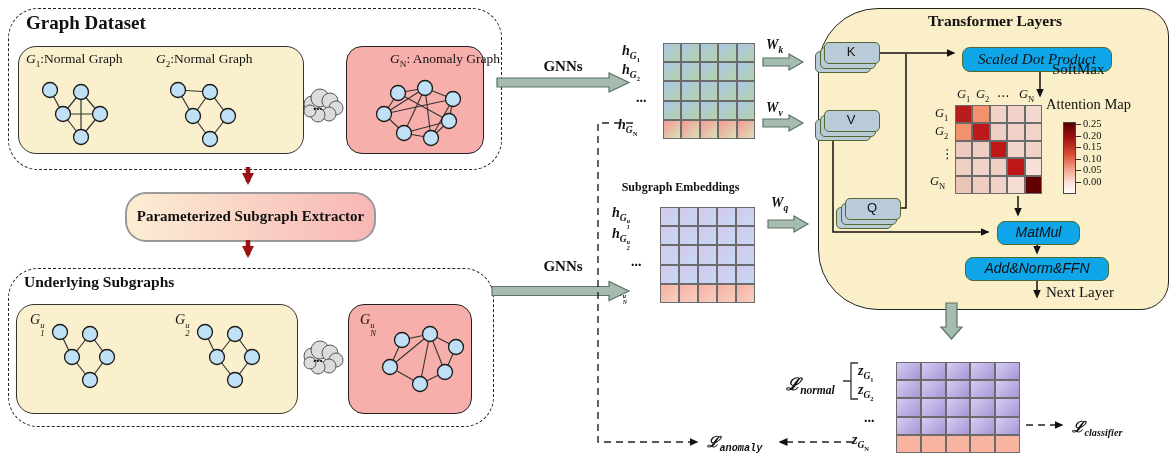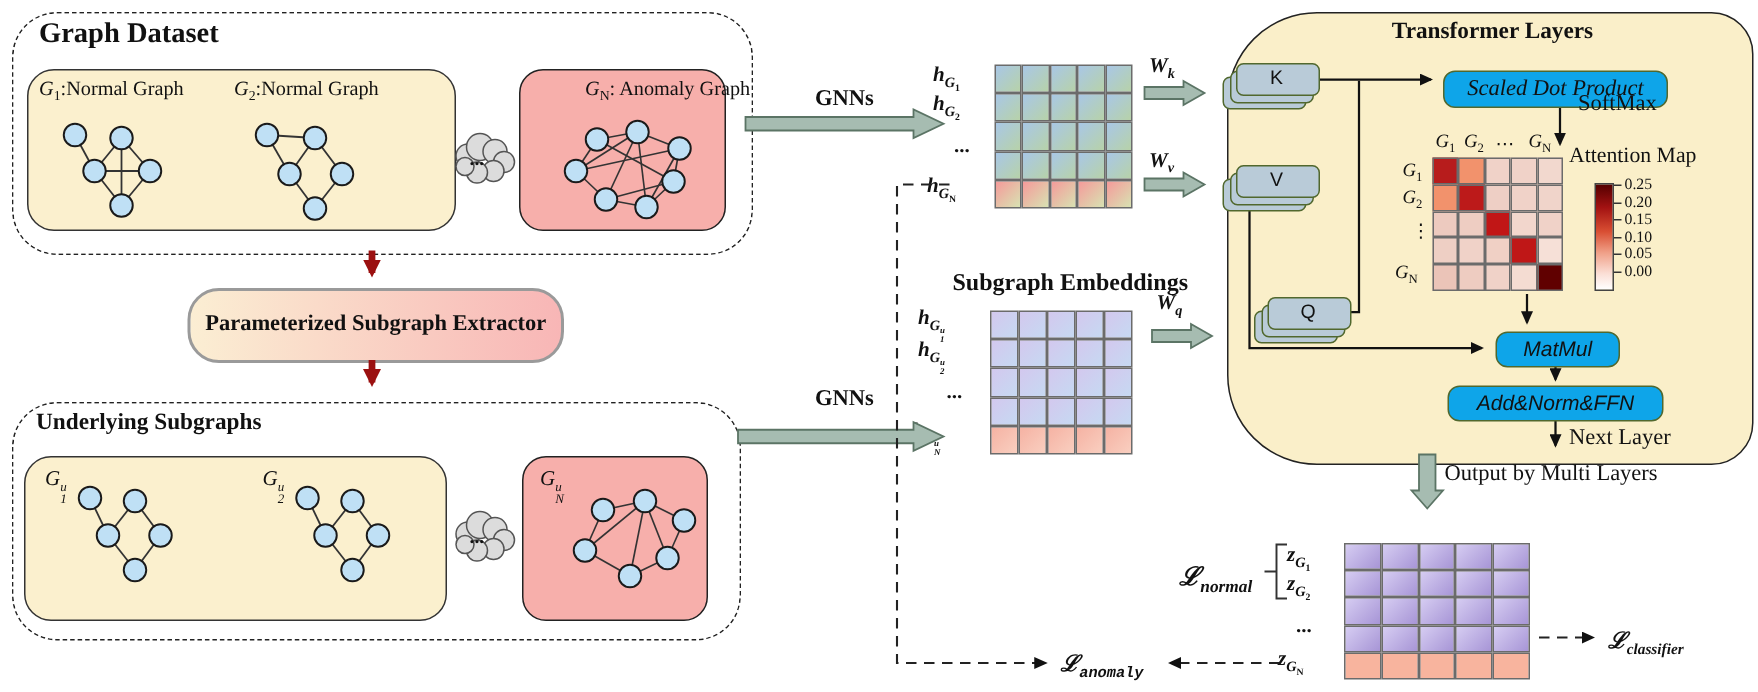--- a/index.html
+++ b/index.html
@@ -108,21 +108,21 @@
       <div class="cell" style="background: linear-gradient(135deg, rgb(245, 154, 154), rgb(216, 226, 178));"></div>
       <div class="cell" style="background: linear-gradient(135deg, rgb(245, 154, 154), rgb(216, 226, 178));"></div>
       <div class="cell" style="background: linear-gradient(135deg, rgb(245, 154, 154), rgb(216, 226, 178));"></div>
       <div class="cell" style="background: linear-gradient(135deg, rgb(245, 154, 154), rgb(216, 226, 178));"></div>
     </div>
   <div class="t bold" style="left:622px;top:43px;font-size:14px;"><span><i class="mb">h</i><sub><i class="mg">G</i><sub>1</sub></sub></span></div>
   <div class="t bold" style="left:622px;top:62px;font-size:14px;"><span><i class="mb">h</i><sub><i class="mg">G</i><sub>2</sub></sub></span></div>
   <div class="t bold" style="left:636px;top:90px;font-size:14px;"><span>...</span></div>
   <div class="t bold" style="left:618px;top:117px;font-size:14px;"><span><i class="mb">h</i><sub><i class="mg">G</i><sub>N</sub></sub></span></div>
 
-  <div class="t bold center" style="left:616px;top:180px;width:195px;font-size:16px;">Subgraph Embeddings</div>
+  <div class="t bold center" style="left:583px;top:180px;width:195px;font-size:12px;">Subgraph Embeddings</div>
   <div class="matrix" style="left: 660px; top: 207px; width: 95px; height: 96px; display: grid; grid-template-columns: repeat(5, 1fr); grid-template-rows: repeat(5, 1fr);">
       <div class="cell" style="background: linear-gradient(135deg, rgb(211, 200, 238), rgb(198, 217, 242));"></div>
       <div class="cell" style="background: linear-gradient(135deg, rgb(211, 200, 238), rgb(198, 217, 242));"></div>
       <div class="cell" style="background: linear-gradient(135deg, rgb(211, 200, 238), rgb(198, 217, 242));"></div>
       <div class="cell" style="background: linear-gradient(135deg, rgb(211, 200, 238), rgb(198, 217, 242));"></div>
       <div class="cell" style="background: linear-gradient(135deg, rgb(211, 200, 238), rgb(198, 217, 242));"></div>
       <div class="cell" style="background: linear-gradient(135deg, rgb(211, 200, 238), rgb(198, 217, 242));"></div>
       <div class="cell" style="background: linear-gradient(135deg, rgb(211, 200, 238), rgb(198, 217, 242));"></div>
       <div class="cell" style="background: linear-gradient(135deg, rgb(211, 200, 238), rgb(198, 217, 242));"></div>
       <div class="cell" style="background: linear-gradient(135deg, rgb(211, 200, 238), rgb(198, 217, 242));"></div>
@@ -226,21 +226,20 @@
   <div class="t" style="left:941px;top:146px;font-size:12.5px;z-index:6;"><span>⋮</span></div>
   <div class="t" style="left:930px;top:174px;font-size:12.5px;z-index:6;"><span><i class="mg">G</i><sub>N</sub></span></div>
   <div class="colorbar"></div>
   <div class="cbtick" style="left:1076px;top:119px;">0.25</div>
   <div class="cbtick" style="left:1076px;top:131px;">0.20</div>
   <div class="cbtick" style="left:1076px;top:142px;">0.15</div>
   <div class="cbtick" style="left:1076px;top:154px;">0.10</div>
   <div class="cbtick" style="left:1076px;top:165px;">0.05</div>
   <div class="cbtick" style="left:1076px;top:177px;">0.00</div>
 
-  <div class="t" style="left:963px;top:308px;font-size:15px;">Output by Multi Layers</div>
   <div class="matrix" style="left: 896px; top: 362px; width: 124px; height: 91px; display: grid; grid-template-columns: repeat(5, 1fr); grid-template-rows: repeat(5, 1fr);">
       <div class="cell" style="background: linear-gradient(135deg, rgb(214, 205, 242), rgb(167, 149, 214));"></div>
       <div class="cell" style="background: linear-gradient(135deg, rgb(214, 205, 242), rgb(167, 149, 214));"></div>
       <div class="cell" style="background: linear-gradient(135deg, rgb(214, 205, 242), rgb(167, 149, 214));"></div>
       <div class="cell" style="background: linear-gradient(135deg, rgb(214, 205, 242), rgb(167, 149, 214));"></div>
       <div class="cell" style="background: linear-gradient(135deg, rgb(214, 205, 242), rgb(167, 149, 214));"></div>
       <div class="cell" style="background: linear-gradient(135deg, rgb(214, 205, 242), rgb(167, 149, 214));"></div>
       <div class="cell" style="background: linear-gradient(135deg, rgb(214, 205, 242), rgb(167, 149, 214));"></div>
       <div class="cell" style="background: linear-gradient(135deg, rgb(214, 205, 242), rgb(167, 149, 214));"></div>
       <div class="cell" style="background: linear-gradient(135deg, rgb(214, 205, 242), rgb(167, 149, 214));"></div>

